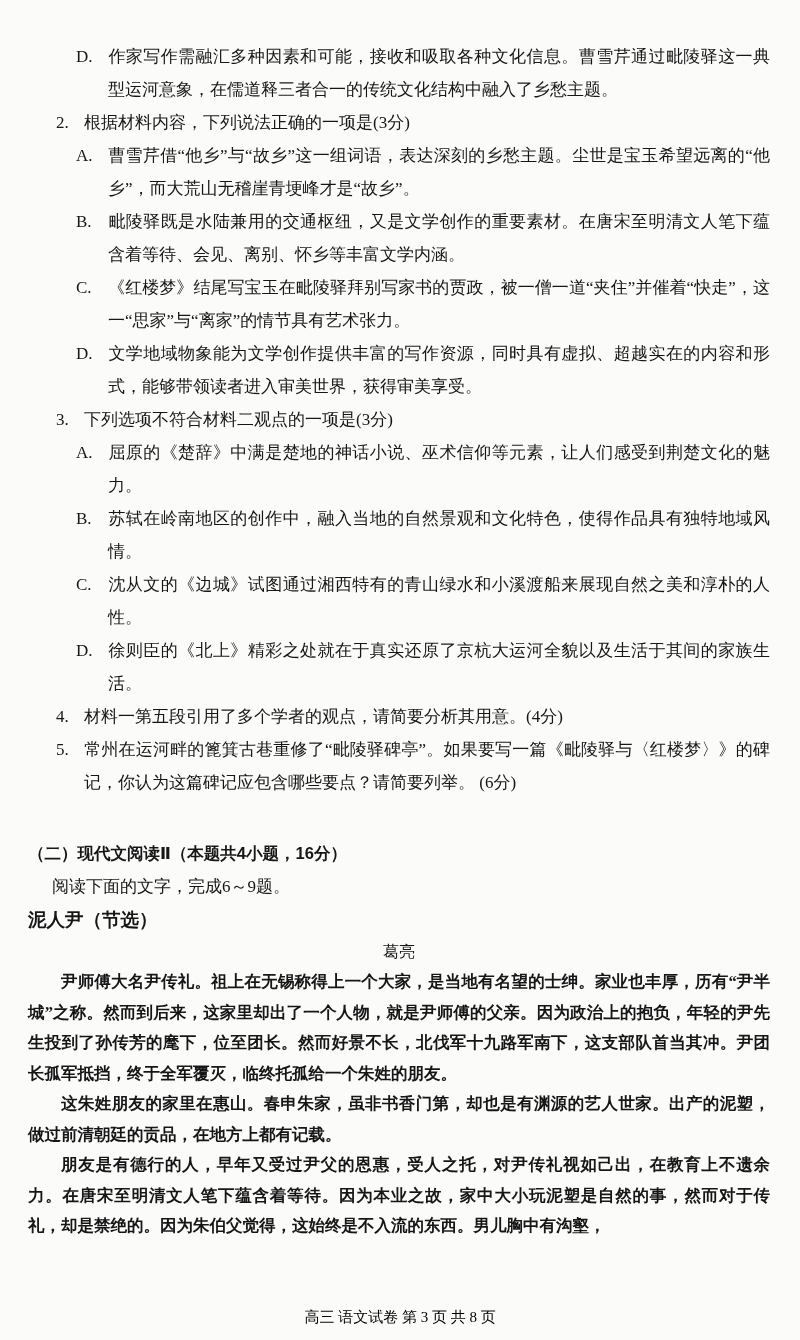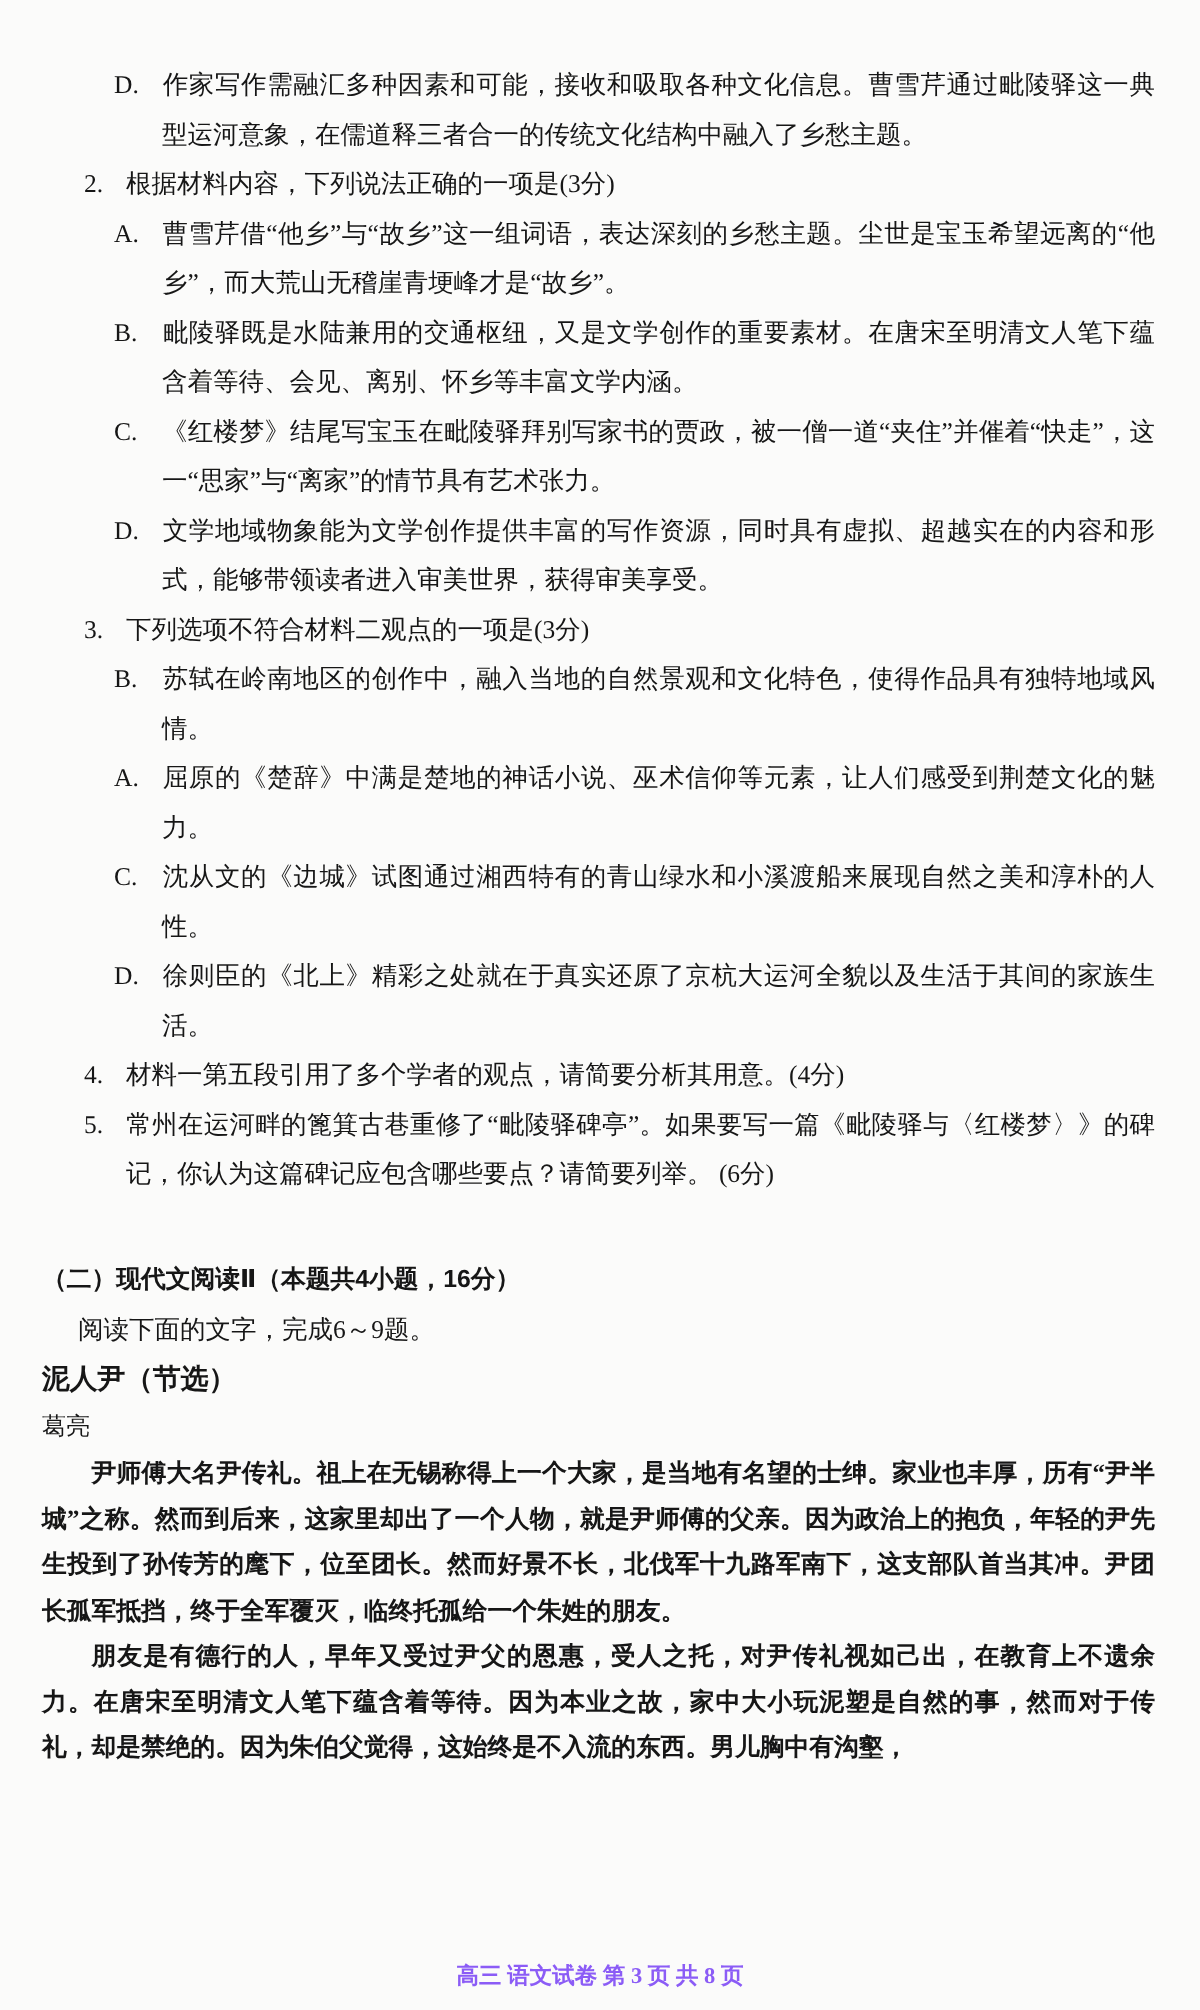--- a/index.html
+++ b/index.html
@@ -23,30 +23,30 @@
 
   .section {
     margin-top: 38px; 
     line-height: 33px; font-weight: 700;
     font-family: "Liberation Sans", "DejaVu Sans", sans-serif;
     font-size: 16.5px;
   }
   .instruction { margin-left: 24px; line-height: 33px; }
 
   .title  { font-weight: 700; font-size: 18.5px; line-height: 34px; }
-  .author { text-align: left; font-size: 16px; line-height: 30px; }
+  .author { text-align: center; font-size: 16px; line-height: 30px; }
 
   .para {
     text-align: justify; text-indent: 2em;
     line-height: 30.5px; font-weight: 700; font-size: 16.5px;
   }
 
   .footer {
     position: absolute; bottom: 13px; left: 0; width: 100%;
-    text-align: center; font-size: 15px; color: #8b5cf6; font-weight: bold;
+    text-align: center; font-size: 15px; color: #000000;
   }
 </style>
 </head>
 <body>
 
 <div class="content">
 
   <div class="opt"><span class="lbl lbl-opt">D.</span><span>作家写作需融汇多种因素和可能，接收和吸取各种文化信息。曹雪芹通过毗陵驿这一典型运河意象，在儒道释三者合一的传统文化结构中融入了乡愁主题。</span></div>
 
   <div class="q"><span class="lbl lbl-q">2.</span><span>根据材料内容，下列说法正确的一项是(3分)</span></div>
@@ -54,40 +54,41 @@
   <div class="opt"><span class="lbl lbl-opt">A.</span><span>曹雪芹借“他乡”与“故乡”这一组词语，表达深刻的乡愁主题。尘世是宝玉希望远离的“他乡”，而大荒山无稽崖青埂峰才是“故乡”。</span></div>
 
   <div class="opt"><span class="lbl lbl-opt">B.</span><span>毗陵驿既是水陆兼用的交通枢纽，又是文学创作的重要素材。在唐宋至明清文人笔下蕴含着等待、会见、离别、怀乡等丰富文学内涵。</span></div>
 
   <div class="opt"><span class="lbl lbl-opt">C.</span><span>《红楼梦》结尾写宝玉在毗陵驿拜别写家书的贾政，被一僧一道“夹住”并催着“快走”，这一“思家”与“离家”的情节具有艺术张力。</span></div>
 
   <div class="opt"><span class="lbl lbl-opt">D.</span><span>文学地域物象能为文学创作提供丰富的写作资源，同时具有虚拟、超越实在的内容和形式，能够带领读者进入审美世界，获得审美享受。</span></div>
 
   <div class="q"><span class="lbl lbl-q">3.</span><span>下列选项不符合材料二观点的一项是(3分)</span></div>
 
+  <div class="opt"><span class="lbl lbl-opt">A.</span><span>屈原的《楚辞》中满是楚地的神话小说、巫术信仰等元素，让人们感受到荆楚文化的魅力。</span></div>
+
   <div class="opt"><span class="lbl lbl-opt">B.</span><span>苏轼在岭南地区的创作中，融入当地的自然景观和文化特色，使得作品具有独特地域风情。</span></div>
-
-  <div class="opt"><span class="lbl lbl-opt">A.</span><span>屈原的《楚辞》中满是楚地的神话小说、巫术信仰等元素，让人们感受到荆楚文化的魅力。</span></div>
 
   <div class="opt"><span class="lbl lbl-opt">C.</span><span>沈从文的《边城》试图通过湘西特有的青山绿水和小溪渡船来展现自然之美和淳朴的人性。</span></div>
 
   <div class="opt"><span class="lbl lbl-opt">D.</span><span>徐则臣的《北上》精彩之处就在于真实还原了京杭大运河全貌以及生活于其间的家族生活。</span></div>
 
   <div class="q"><span class="lbl lbl-q">4.</span><span>材料一第五段引用了多个学者的观点，请简要分析其用意。(4分)</span></div>
 
   <div class="q"><span class="lbl lbl-q">5.</span><span>常州在运河畔的篦箕古巷重修了“毗陵驿碑亭”。如果要写一篇《毗陵驿与〈红楼梦〉》的碑记，你认为这篇碑记应包含哪些要点？请简要列举。 (6分)</span></div>
 
   <div class="section">（二）现代文阅读Ⅱ（本题共4小题，16分）</div>
 
   <div class="instruction">阅读下面的文字，完成6～9题。</div>
 
   <div class="title">泥人尹（节选）</div>
 
   <div class="author">葛亮</div>
 
   <div class="para">尹师傅大名尹传礼。祖上在无锡称得上一个大家，是当地有名望的士绅。家业也丰厚，历有“尹半城”之称。然而到后来，这家里却出了一个人物，就是尹师傅的父亲。因为政治上的抱负，年轻的尹先生投到了孙传芳的麾下，位至团长。然而好景不长，北伐军十九路军南下，这支部队首当其冲。尹团长孤军抵挡，终于全军覆灭，临终托孤给一个朱姓的朋友。</div>
 
+  <div class="para">这朱姓朋友的家里在惠山。春申朱家，虽非书香门第，却也是有渊源的艺人世家。出产的泥塑，做过前清朝廷的贡品，在地方上都有记载。</div>
 
   <div class="para">朋友是有德行的人，早年又受过尹父的恩惠，受人之托，对尹传礼视如己出，在教育上不遗余力。在唐宋至明清文人笔下蕴含着等待。因为本业之故，家中大小玩泥塑是自然的事，然而对于传礼，却是禁绝的。因为朱伯父觉得，这始终是不入流的东西。男儿胸中有沟壑，</div>
 
 </div>
 
 <div class="footer">高三  语文试卷  第 3 页 共 8 页</div>
 
 </body></html>

